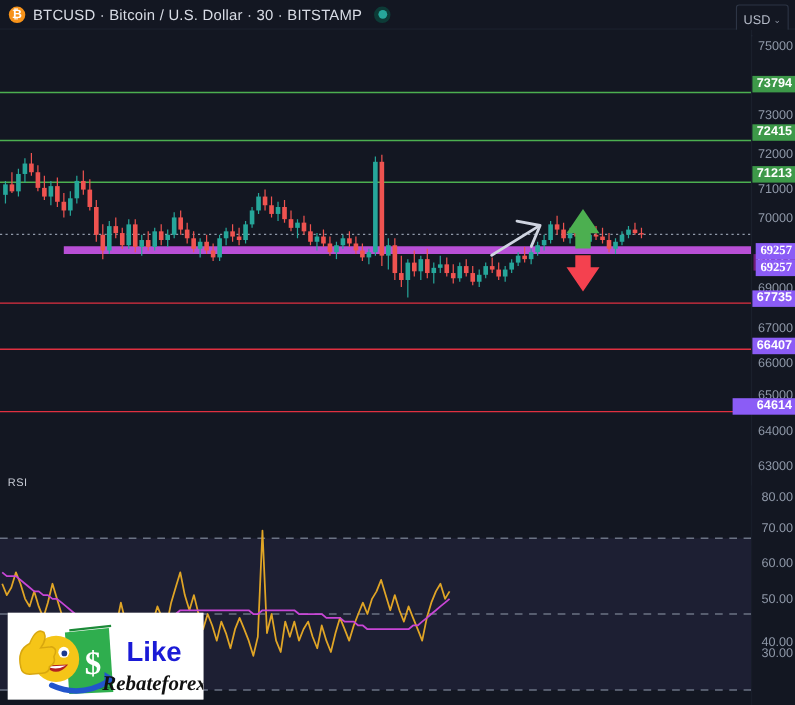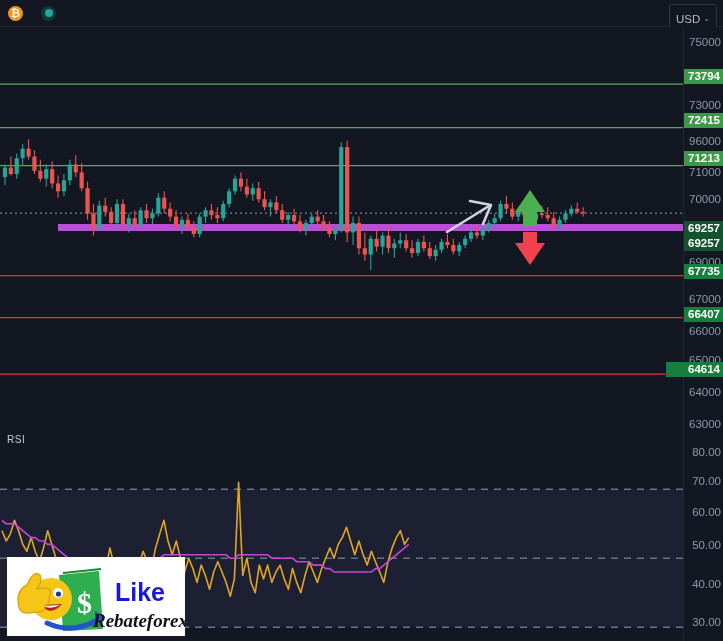--- a/index.html
+++ b/index.html
@@ -48,40 +48,41 @@
   .axis-tick{
     position:absolute;right:2px;font-size:11.5px;color:#8f98a8;
     white-space:nowrap;line-height:1;
   }
   .axis-label{
     position:absolute;right:0;height:15px;padding:0 3px 0 4px;
     font-size:11.5px;color:#ffffff;line-height:15px;white-space:nowrap;
     box-sizing:border-box;font-weight:600;
   }
   .lbl-green{background:#3d9949;text-align:right;}
-  .lbl-red{background:#15803d;}
-  .lbl-magenta{background:#14532d;}
+  .lbl-red{background:#8b5cf6;}
+  .lbl-magenta{background:#8b5cf6;font-family:Liberation Serif, serif;}
   .lbl-gray{background:#701a75;margin-top:32px;}
 
   
   #rsi-title{
     position:absolute;left:7px;top:434px;font-size:10px;color:#c8ccd6;letter-spacing:.5px;
   }
 
   
   #watermark{
     position:absolute;left:7px;top:557px;width:178px;height:79px;
     background:#ffffff;overflow:hidden;
   }
 </style>
 </head>
 <body>
 
 <div id="header">
   <div id="btc-icon">₿</div>
+  <div id="symbol-title">BTCUSD · Bitcoin / U.S. Dollar · 30 · BITSTAMP</div>
   <div id="market-status-dot">
       <i></i>
     </div>
   <div id="currency-select">
     <span>USD</span>
     <span class="chev">⌄</span>
   </div>
 </div>
 
 <div id="chart-area">
@@ -313,35 +314,35 @@
       <path d="M2.0 89.7 L6.2 100.0 L10.3 93.1 L14.5 79.3 L18.6 89.7 L22.8 103.4 L26.9 110.3 L31.1 96.6 L35.2 110.3 L39.4 120.7 L43.5 106.9 L47.7 89.7 L51.8 103.4 L56.0 117.2 L60.1 141.4 L64.3 151.7 L68.4 127.6 L72.6 137.9 L76.7 148.3 L80.9 124.1 L85.0 144.8 L89.2 131.0 L93.3 141.4 L97.5 124.1 L101.6 137.9 L105.8 127.6 L109.9 106.9 L114.1 124.1 L118.2 137.9 L122.4 148.3 L126.5 131.0 L130.7 144.8 L134.8 155.2 L139.0 124.1 L143.1 110.3 L147.3 120.7 L151.4 127.6 L155.6 106.9 L159.7 93.1 L163.9 79.3 L168.0 100.0 L172.2 113.8 L176.3 100.0 L180.5 117.2 L184.6 131.0 L188.8 117.2 L192.9 127.6 L197.1 141.4 L201.2 124.1 L205.4 134.5 L209.5 148.3 L213.7 131.0 L217.8 120.7 L222.0 131.0 L226.1 141.4 L230.3 155.2 L234.4 137.9 L238.6 41.4 L242.7 134.5 L246.9 117.2 L251.0 141.4 L255.2 151.7 L259.3 124.1 L263.5 137.9 L267.6 124.1 L271.8 141.4 L275.9 131.0 L280.1 124.1 L284.2 137.9 L288.4 148.3 L292.5 127.6 L296.7 141.4 L300.8 151.7 L305.0 134.5 L309.1 120.7 L313.3 131.0 L317.4 141.4 L321.6 127.6 L325.7 117.2 L329.9 106.9 L334.0 117.2 L338.2 103.4 L342.3 96.6 L346.5 86.2 L350.6 100.0 L354.8 113.8 L358.9 100.0 L363.1 113.8 L367.2 124.1 L371.4 110.3 L375.5 120.7 L379.7 131.0 L383.8 141.4 L388.0 120.7 L392.1 106.9 L396.3 96.6 L400.4 89.7 L404.6 103.4 L408.7 96.6" stroke="#e0a526" stroke-width="1.6" fill="none" stroke-linejoin="round"></path>
       <path d="M2.0 79.3 L6.2 82.8 L10.3 82.8 L14.5 82.8 L18.6 86.2 L22.8 89.7 L26.9 93.1 L31.1 96.6 L35.2 96.6 L39.4 100.0 L43.5 100.0 L47.7 103.4 L51.8 103.4 L56.0 106.9 L60.1 110.3 L64.3 113.8 L68.4 117.2 L72.6 117.2 L76.7 120.7 L80.9 120.7 L85.0 124.1 L89.2 124.1 L93.3 124.1 L97.5 124.1 L101.6 124.1 L105.8 124.1 L109.9 124.1 L114.1 124.1 L118.2 124.1 L122.4 124.1 L126.5 124.1 L130.7 124.1 L134.8 124.1 L139.0 124.1 L143.1 120.7 L147.3 120.7 L151.4 120.7 L155.6 117.2 L159.7 117.2 L163.9 113.8 L168.0 113.8 L172.2 113.8 L176.3 113.8 L180.5 113.8 L184.6 113.8 L188.8 113.8 L192.9 113.8 L197.1 113.8 L201.2 113.8 L205.4 113.8 L209.5 113.8 L213.7 113.8 L217.8 113.8 L222.0 113.8 L226.1 113.8 L230.3 117.2 L234.4 117.2 L238.6 113.8 L242.7 113.8 L246.9 113.8 L251.0 113.8 L255.2 113.8 L259.3 113.8 L263.5 113.8 L267.6 113.8 L271.8 117.2 L275.9 117.2 L280.1 117.2 L284.2 117.2 L288.4 117.2 L292.5 117.2 L296.7 120.7 L300.8 120.7 L305.0 120.7 L309.1 120.7 L313.3 124.1 L317.4 124.1 L321.6 124.1 L325.7 127.6 L329.9 127.6 L334.0 131.0 L338.2 131.0 L342.3 131.0 L346.5 131.0 L350.6 131.0 L354.8 131.0 L358.9 131.0 L363.1 131.0 L367.2 131.0 L371.4 131.0 L375.5 127.6 L379.7 127.6 L383.8 124.1 L388.0 120.7 L392.1 117.2 L396.3 113.8 L400.4 110.3 L404.6 106.9 L408.7 103.4" stroke="#c846d6" stroke-width="1.6" fill="none" stroke-linejoin="round"></path>
     </svg>
 </div>
 <div id="rsi-title">RSI</div>
 
 <div id="price-axis">
     <div class="axis-tick" style="top: 10px; text-align: right;">75000</div>
     <div class="axis-tick" style="top: 44px;">74000</div>
     <div class="axis-tick" style="top: 73px;">73000</div>
-    <div class="axis-tick" style="top: 109px;">96000</div>
+    <div class="axis-tick" style="top: 109px;">72000</div>
     <div class="axis-tick" style="top: 140px;">71000</div>
     <div class="axis-tick" style="top: 167px;">70000</div>
     <div class="axis-tick" style="top: 230px;">69000</div>
     <div class="axis-tick" style="top: 267px;">67000</div>
     <div class="axis-tick" style="top: 299px;">66000</div>
     <div class="axis-tick" style="top: 328px; margin-left: 28px;">65000</div>
     <div class="axis-tick" style="top: 360px;">64000</div>
     <div class="axis-tick" style="top: 392px;">63000</div>
     <div class="axis-tick" style="top: 420px;">80.00</div>
     <div class="axis-tick" style="top: 449px;">70.00</div>
     <div class="axis-tick" style="top: 480px;">60.00</div>
     <div class="axis-tick" style="top: 513px;">50.00</div>
     <div class="axis-tick" style="top: 552px;">40.00</div>
-    <div class="axis-tick" style="top: 590px;">30.00</div>
+    <div class="axis-tick" style="top: 562px;">30.00</div>
     <div class="axis-label lbl-green" style="top: 42px;">73794</div>
     <div class="axis-label lbl-green" style="top: 86px;">72415</div>
     <div class="axis-label lbl-green" style="top: 124px;">71213</div>
     <div class="axis-label lbl-gray" style="top: 172px;">69711</div>
     <div class="axis-label lbl-magenta" style="top: 194px;">69257</div>
     <div class="axis-label lbl-magenta" style="top: 209px;">69257</div>
     <div class="axis-label lbl-red" style="top: 237px;">67735</div>
     <div class="axis-label lbl-red" style="top: 280px;">66407</div>
     <div class="axis-label lbl-red" style="top: 335px; padding-left: 22px;">64614</div>
   </div>

